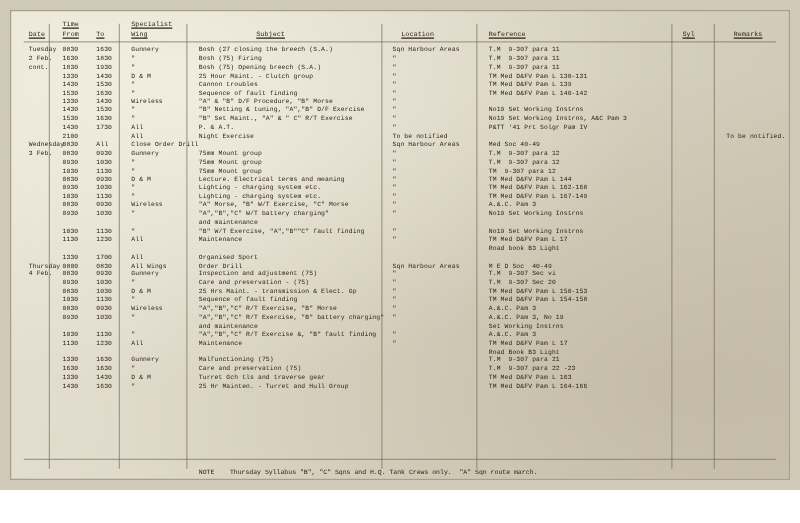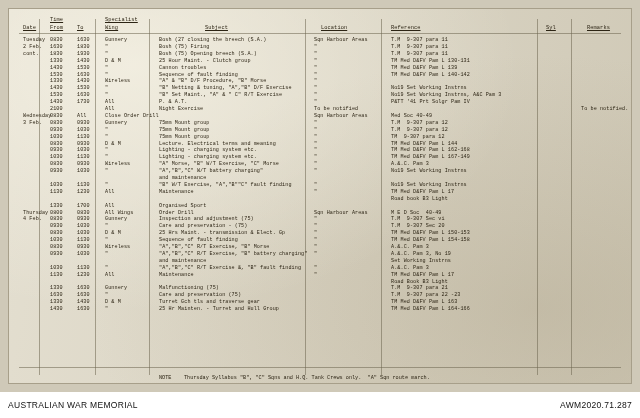--- a/index.html
+++ b/index.html
@@ -357,18 +357,14 @@
           <div class="tw col-to" style="top: 297.1px;">1630</div>
           <div class="tw col-spec" style="top: 297.1px;">"</div>
           <div class="tw col-subj" style="top: 297.1px;">25 Hr Mainten. - Turret and Hull Group</div>
           <div class="tw col-ref" style="top: 297.1px;">TM Med D&amp;FV Pam L 164-166</div>
         </div>
 
       <div id="note">NOTE    Thursday Syllabus "B", "C" Sqns and H.Q. Tank Crews only.  "A" Sqn route march.</div>
     </div>
   </div>
 
-  <div id="footer">
-    <div id="footer-left">AUSTRALIAN WAR MEMORIAL</div>
-    <div id="footer-right">AWM2020.71.287</div>
-  </div>
 
 </div>
 
 </body></html>

